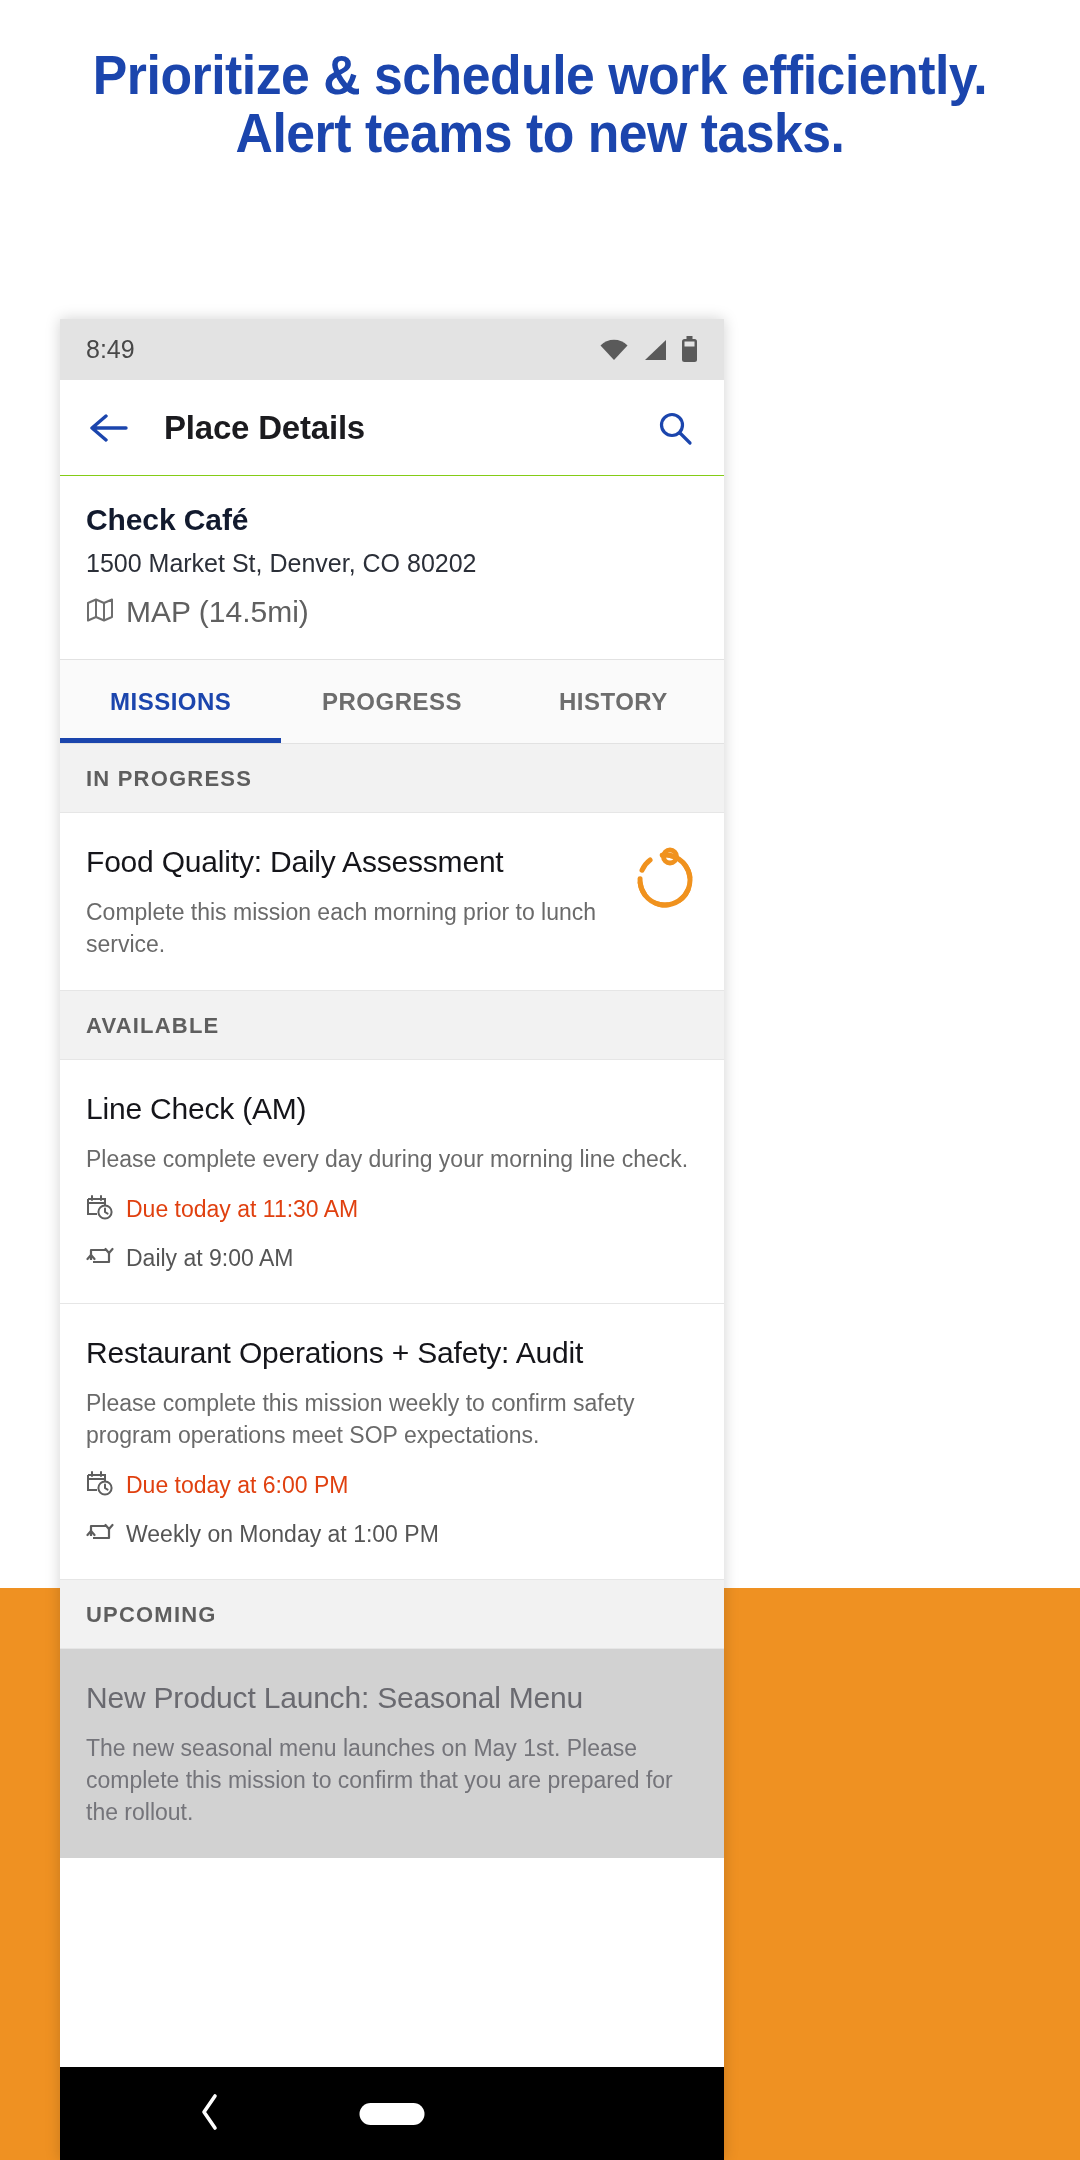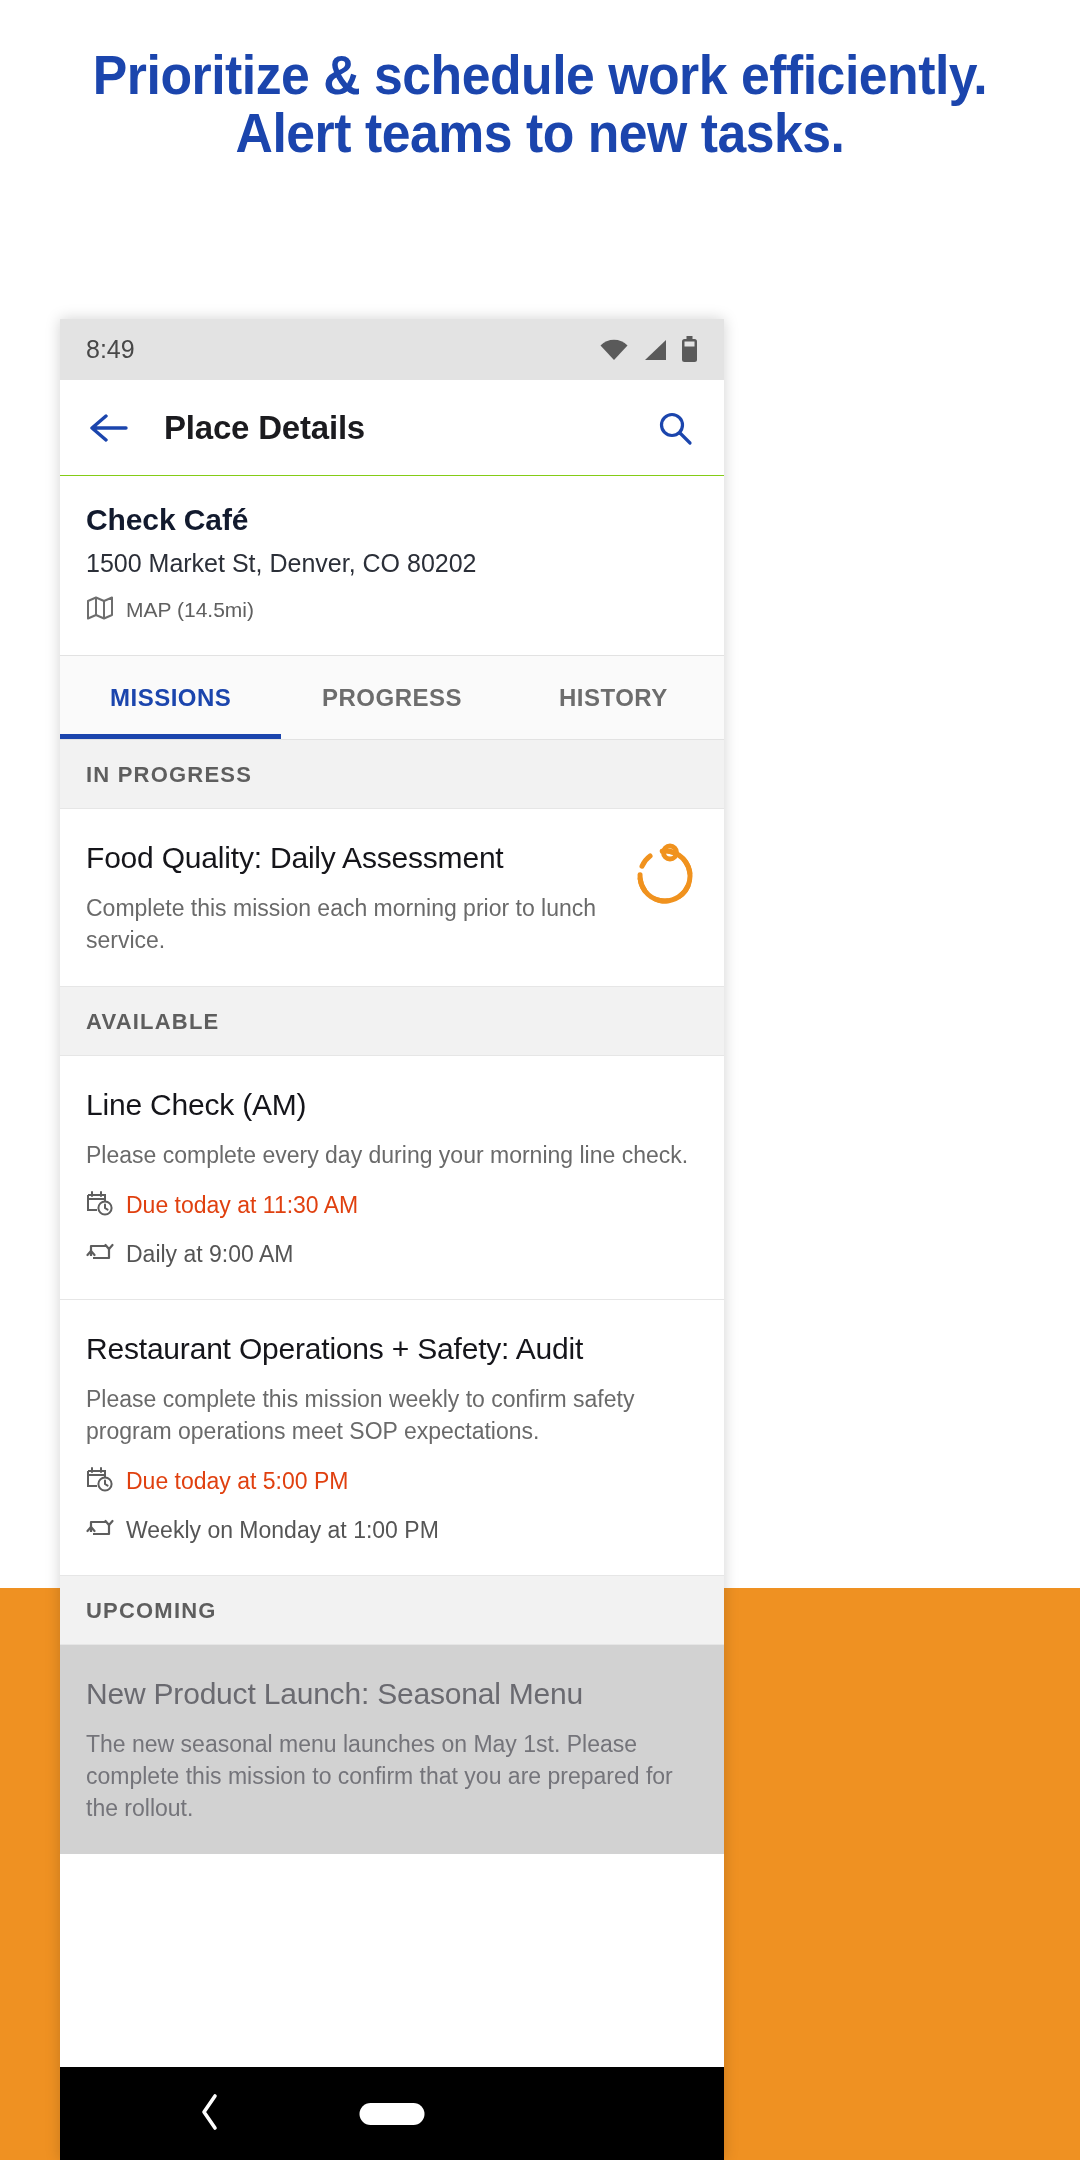--- a/index.html
+++ b/index.html
@@ -88,21 +88,21 @@
   .place-name {
     font-size:30px; font-weight:bold; color:#121a2e;
     letter-spacing:-0.1px;
   }
   .place-addr {
     font-size:25px; color:#2b2f38; margin-top:12px;
   }
   .place-map {
     display:flex; align-items:center; gap:12px; margin-top:17px;
   }
-  .place-map .maplabel { font-size:21px; color:#606060; }
+  .place-map .maplabel { font-size:30px; color:#606060; }
 
   
   .tabs {
     display:flex; background:#fafafa;
     height:84px;
     border-bottom:1px solid #e2e2e2;
   }
   .tab {
     flex:1; display:flex; align-items:center; justify-content:center;
     font-size:24px; font-weight:bold; color:#6d6d6d;
@@ -293,21 +293,21 @@
         <div class="meta-row meta-due">
           <span>
             <svg width="28" height="28" viewBox="0 0 28 28">
               <path d="M2 6 L19 6 L19 13 M2 6 L2 21 L11 21" fill="none" stroke="#5e5e5e" stroke-width="2"></path>
               <path d="M2 10 L19 10" stroke="#5e5e5e" stroke-width="2"></path>
               <path d="M6 3 L6 7 M15 3 L15 7" stroke="#5e5e5e" stroke-width="2" stroke-linecap="round"></path>
               <circle cx="19" cy="19" r="6.6" fill="none" stroke="#5e5e5e" stroke-width="2"></circle>
               <path d="M19 15.5 L19 19 L21.6 20.6" stroke="#5e5e5e" stroke-width="2" fill="none" stroke-linecap="round"></path>
             </svg>
           </span>
-          <span class="meta-text">Due today at 5:00 PM</span>
+          <span class="meta-text">Due today at 6:00 PM</span>
         </div>
         <div class="meta-row meta-repeat">
           <span>
             <svg width="28" height="26" viewBox="0 0 28 26">
               <path d="M5 17 L5 7 L21 7" fill="none" stroke="#5e5e5e" stroke-width="2.2" stroke-linejoin="round"></path>
               <path d="M1.5 12 L5 16 L8.5 12" fill="none" stroke="#5e5e5e" stroke-width="2.2" stroke-linecap="round" stroke-linejoin="round" transform="rotate(180 5 14)"></path>
               <path d="M23 9 L23 19 L7 19" fill="none" stroke="#5e5e5e" stroke-width="2.2" stroke-linejoin="round"></path>
               <path d="M19.5 6 L23 10 L26.5 6" fill="none" stroke="#5e5e5e" stroke-width="2.2" stroke-linecap="round" stroke-linejoin="round"></path>
             </svg>
           </span>

